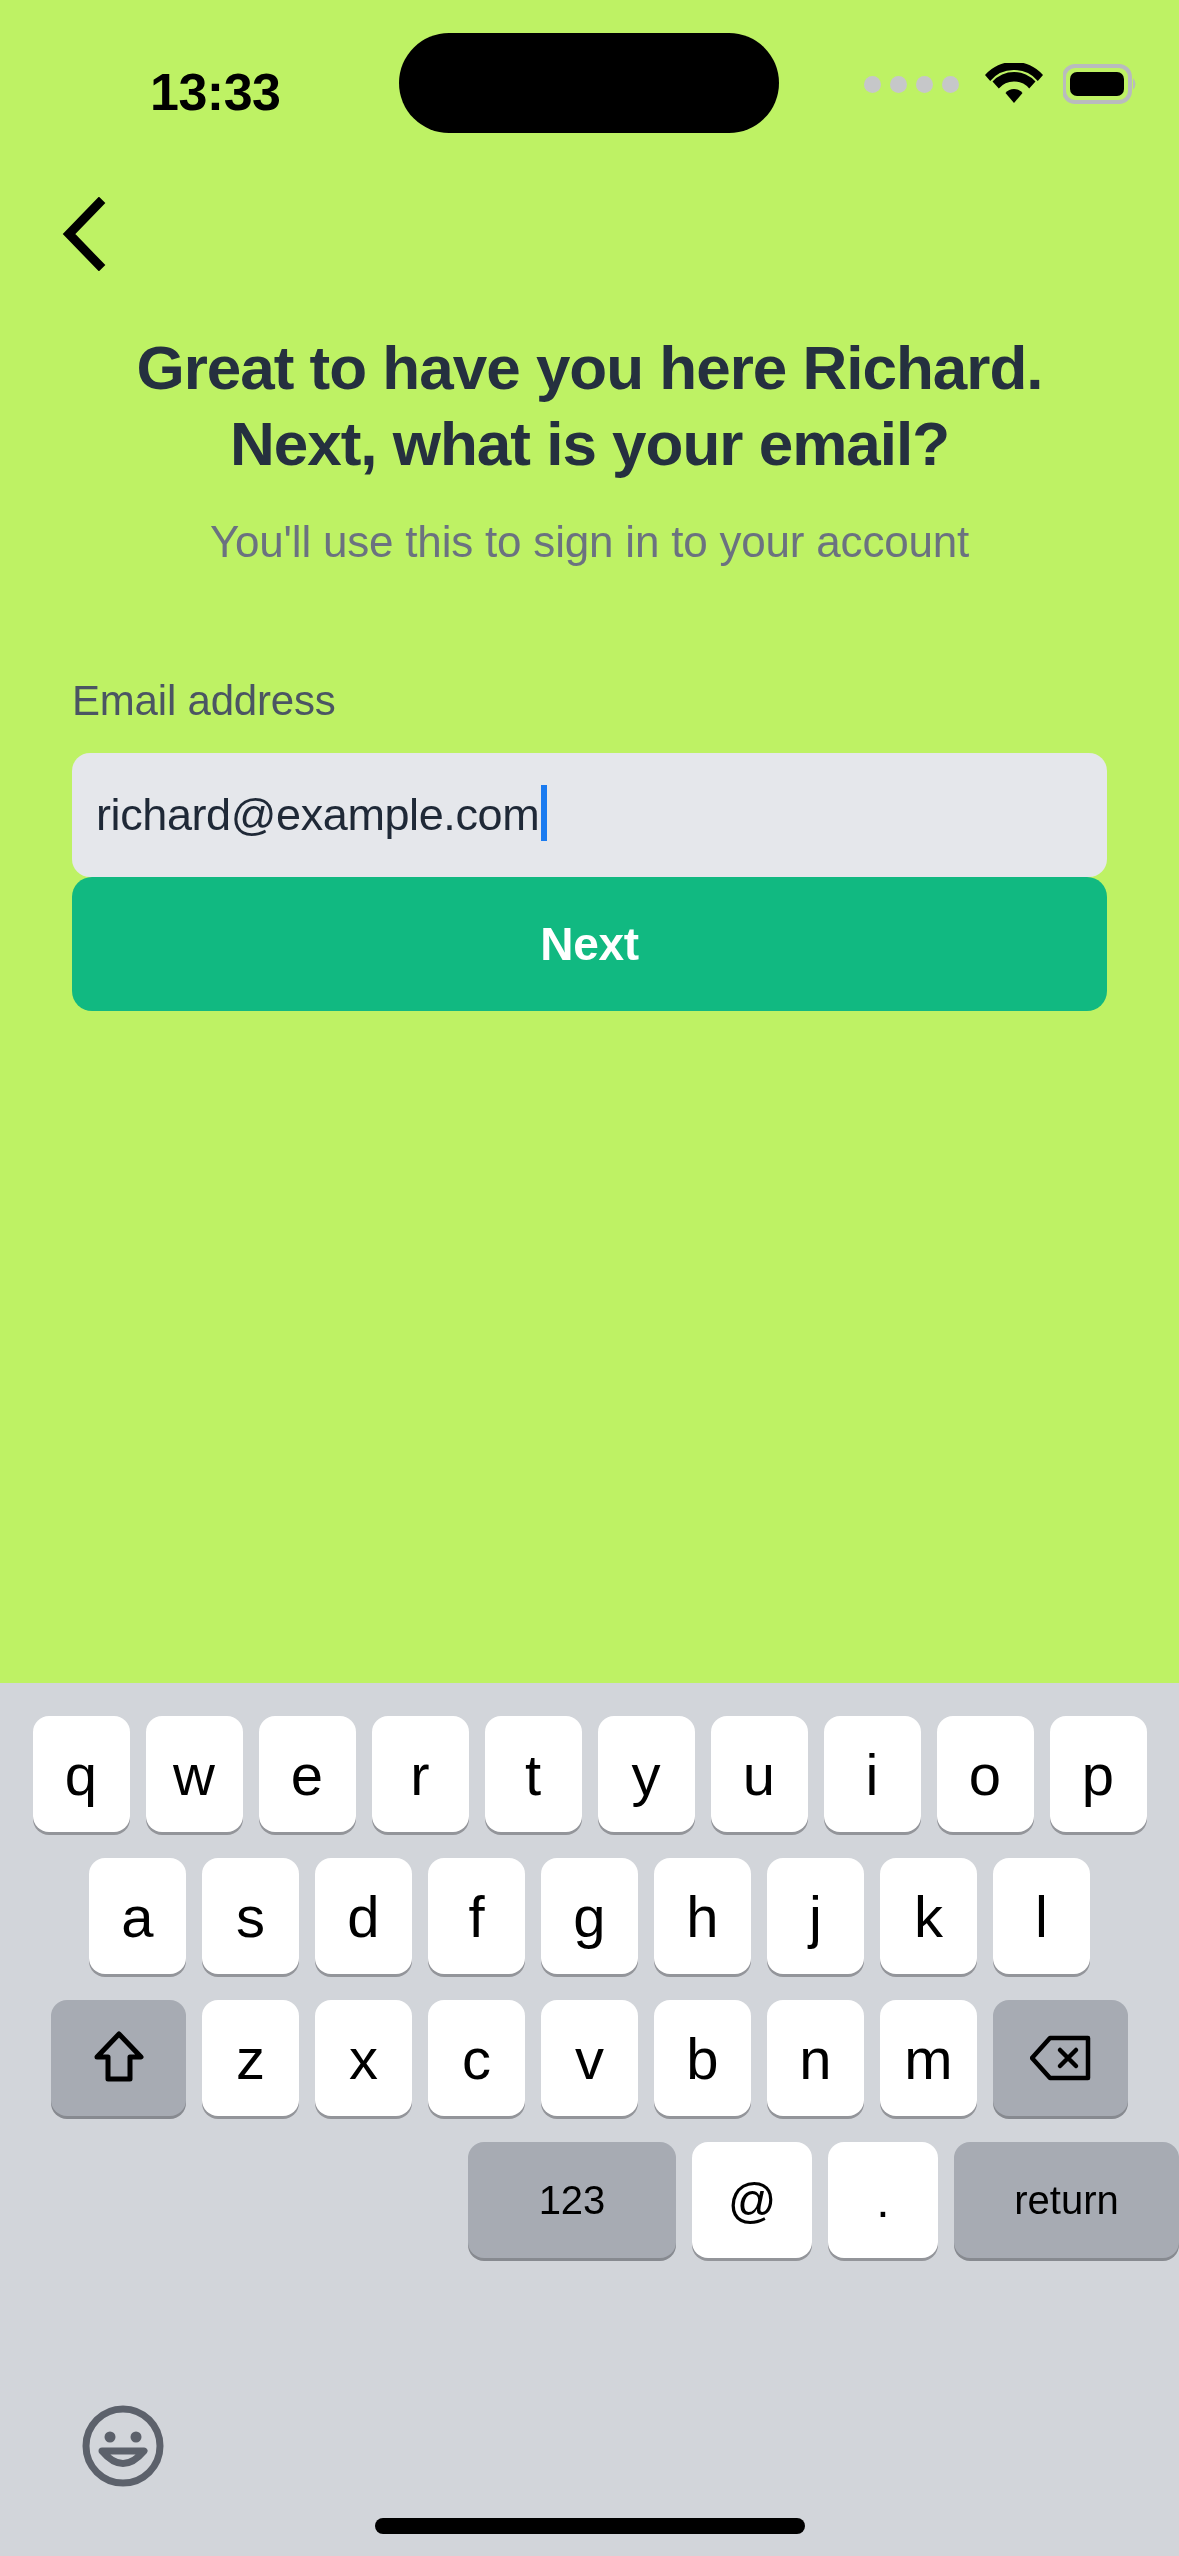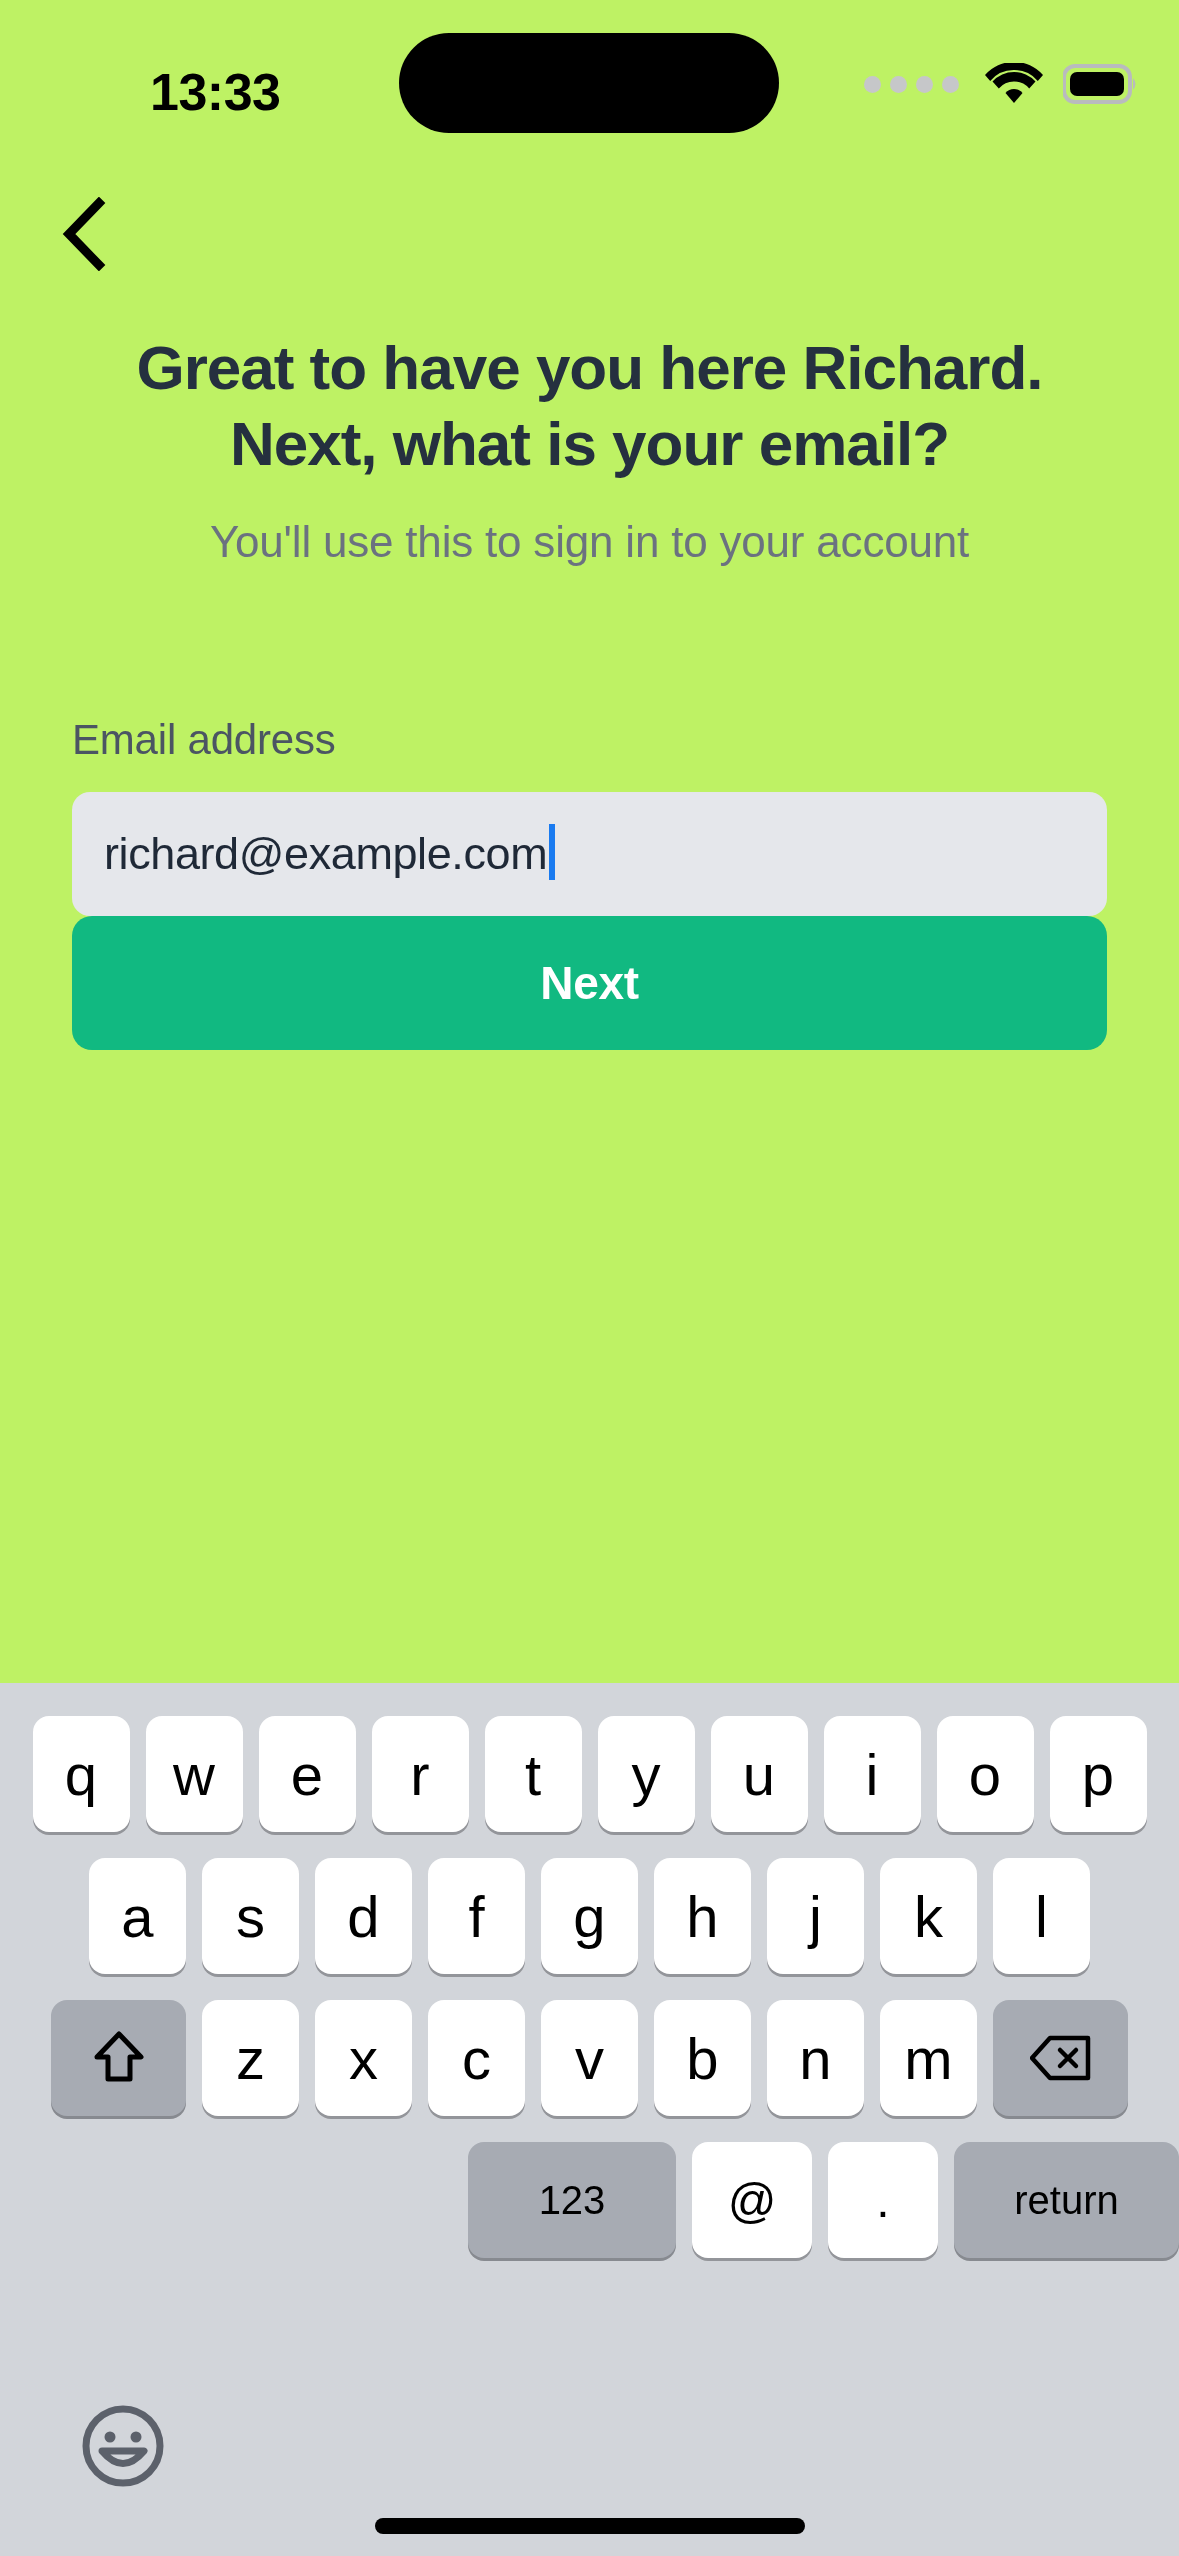--- a/index.html
+++ b/index.html
@@ -120,32 +120,31 @@
     left: 72px;
     top: 675px;
     width: 1035px;
   }
   #email-label {
     font-size: 42px;
     line-height: 52px;
     color: #4b5563;
     font-weight: normal;
     letter-spacing: -0.2px;
-    margin-top: 39px;
   }
   #email-field {
     margin-top: 26px;
     width: 1035px;
     height: 124px;
     background: #e5e7eb;
     border-radius: 18px;
     display: flex;
     align-items: center;
     box-sizing: border-box;
-    padding-left: 32px;
+    padding-left: 24px;
   }
   #email-value {
     font-size: 45px;
     color: #1f2937;
     letter-spacing: -0.4px;
     white-space: nowrap;
   }
   #text-cursor {
     display: inline-block;
     width: 6px;

